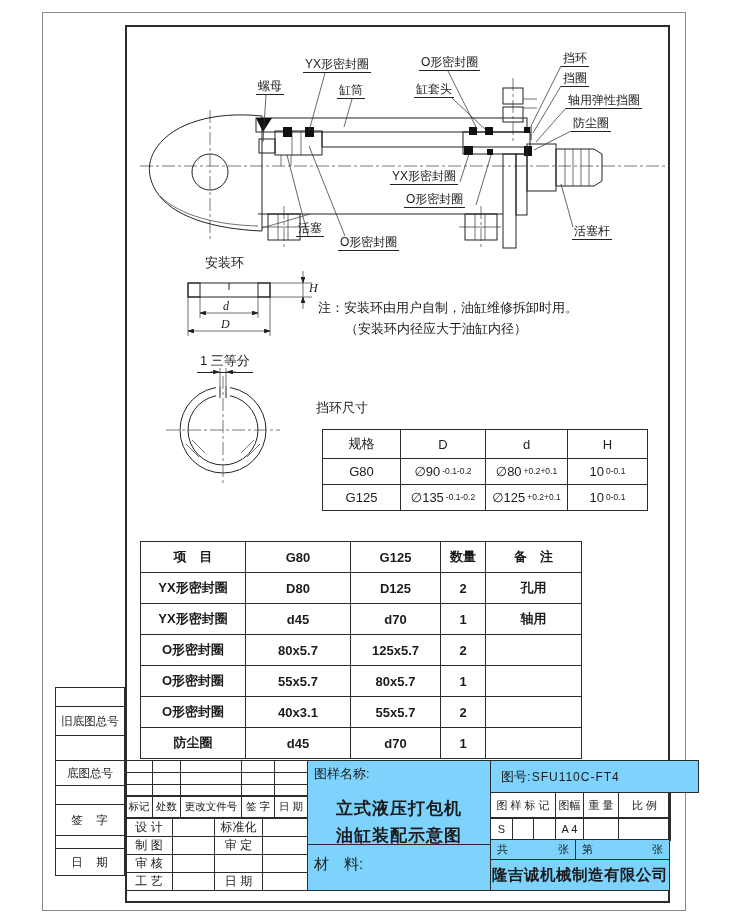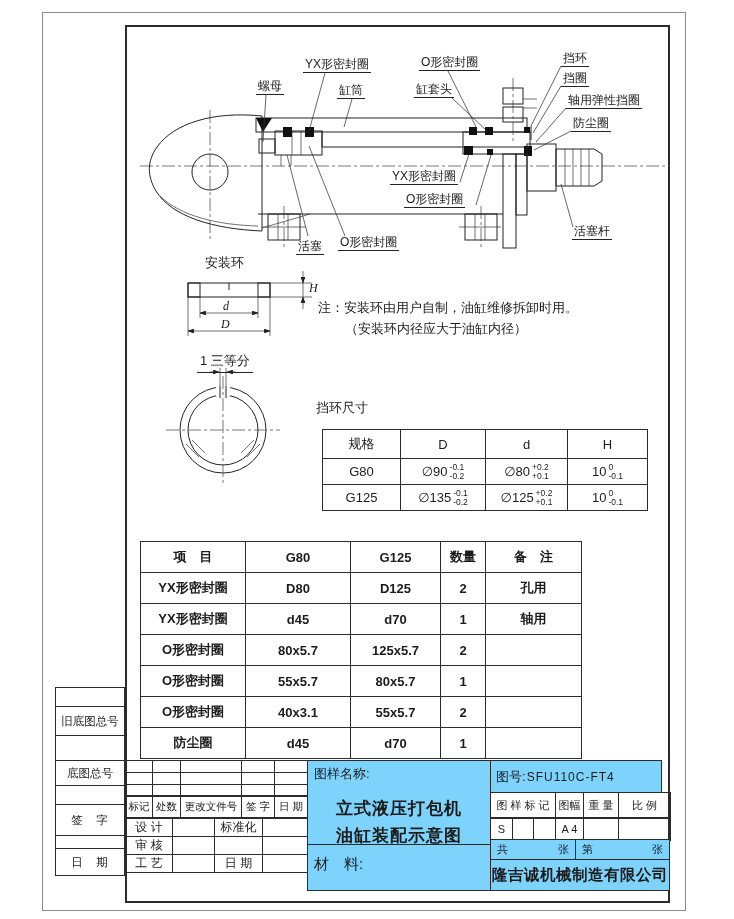--- a/index.html
+++ b/index.html
@@ -13,21 +13,21 @@
   .thin{stroke:#333;stroke-width:.7;fill:none;}
   .ld{stroke:#333;stroke-width:.75;fill:none;}
   .co{position:absolute;font-size:12px;line-height:13px;border-bottom:1px solid #222;padding:0 2px 1px;white-space:nowrap;}
   .t{position:absolute;font-size:13px;white-space:nowrap;}
   .dimletter{position:absolute;font-size:12px;font-style:italic;font-family:"Liberation Serif",serif;}
   .note{position:absolute;left:318px;top:297px;font-size:13px;line-height:21px;white-space:nowrap;}
   .note .ind{margin-left:27px;}
   table{border-collapse:collapse;table-layout:fixed;}
   td{border:1px solid #2b2b2b;text-align:center;vertical-align:middle;font-size:13px;padding:0;overflow:hidden;white-space:nowrap;}
   .dim{display:inline-flex;align-items:center;justify-content:center;}
-  .tol{display:inline-flex;flex-direction:column;font-size:8.5px;line-height:8.5px;margin-left:2px;text-align:left;}
+  .tol{display:inline-flex;flex-direction:row;font-size:8.5px;line-height:8.5px;margin-left:2px;text-align:left;}
   .tol i{font-style:normal;}
   #ring-table{position:absolute;left:322px;top:429px;width:326px;}
   #parts-table{position:absolute;left:140px;top:541px;width:441px;font-weight:bold;}
   #parts-table td{font-size:13px;}
   .box{position:absolute;box-sizing:border-box;border:1px solid #2b2b2b;background:#7dd3fc;}
   .mcell{box-sizing:border-box;border:1px solid #2b2b2b;margin-top:-1px;display:flex;align-items:center;justify-content:center;font-size:11.5px;letter-spacing:1px;white-space:nowrap;}
   .rev td{font-size:10.5px;}
   .revmain td{font-size:12px;}
   .nb td{font-size:11px;}
   .sheets{display:flex;justify-content:space-between;align-items:center;font-size:11px;padding:0 6px;height:100%;box-sizing:border-box;}
@@ -142,21 +142,21 @@
 <span class="co" style="left:337px;top:84px">缸筒</span>
 <span class="co" style="left:419px;top:56px">O形密封圈</span>
 <span class="co" style="left:414px;top:83px">缸套头</span>
 <span class="co" style="left:561px;top:52px">挡环</span>
 <span class="co" style="left:561px;top:72px">挡圈</span>
 <span class="co" style="left:566px;top:94px">轴用弹性挡圈</span>
 <span class="co" style="left:571px;top:117px">防尘圈</span>
 <span class="co" style="left:390px;top:170px">YX形密封圈</span>
 <span class="co" style="left:404px;top:193px">O形密封圈</span>
 <span class="co" style="left:572px;top:225px">活塞杆</span>
-<span class="co" style="left:296px;top:240px">活塞</span>
+<span class="co" style="left:296px;top:222px">活塞</span>
 <span class="co" style="left:338px;top:236px">O形密封圈</span>
 
 <span class="t" style="left:205px;top:254px">安装环</span>
 <span class="dimletter" style="left:223px;top:299px">d</span>
 <span class="dimletter" style="left:221px;top:317px">D</span>
 <span class="dimletter" style="left:309px;top:281px">H</span>
 
 <span class="t" style="left:197px;top:352px;font-size:13px;border-bottom:1px solid #222;padding:0 3px 2px;"><span>1</span>&nbsp;<span>三等分</span></span>
 
 <div class="note">
@@ -360,20 +360,26 @@
       <col style="width:45px">
     </colgroup>
   <tbody>
       <tr style="height:19px">
     <td>设 计</td>
         <td></td>
     <td>标准化</td>
         <td></td>
   </tr>
   <tr style="height:18px">
+    <td>制 图</td>
+        <td></td>
+    <td>审 定</td>
+        <td></td>
+  </tr>
+  <tr style="height:18px">
     <td>审 核</td>
         <td></td>
     <td></td>
         <td></td>
   </tr>
   <tr style="height:18px">
     <td>工 艺</td>
         <td></td>
     <td>日 期</td>
         <td></td>
@@ -383,21 +389,21 @@
 
 <div class="box" style="left:307px;top:760px;width:184px;height:85px;padding:4px 6px;">
   <div style="font-size:13px;">图样名称:</div>
   <div style="font-size:17px;font-weight:600;text-align:center;margin-top:14px;letter-spacing:1px;">立式液压打包机</div>
   <div style="font-size:17px;font-weight:600;text-align:center;margin-top:4px;letter-spacing:1px;">油缸装配示意图</div>
 </div>
 <div class="box" style="left:307px;top:844px;width:184px;height:47px;padding:10px 6px 0;">
   <span style="font-size:15px;">材　料:</span>
 </div>
 
-<div class="box" style="left:490px;top:760px;width:172px;height:33px;display:flex;align-items:center;padding:0 5px;">
+<div class="box" style="left:490px;top:760px;width:209px;height:33px;display:flex;align-items:center;padding:0 10px;">
   <span style="font-size:13px;">图号:</span>
   <span style="font-size:12px;letter-spacing:1px;margin-left:1px;">SFU110C-FT4</span>
 </div>
 <table class="abs nb" style="left:490px;top:792px;width:180px">
   <colgroup>
       <col style="width:65px">
       <col style="width:28px">
       <col style="width:35px">
       <col style="width:52px">
     </colgroup>

